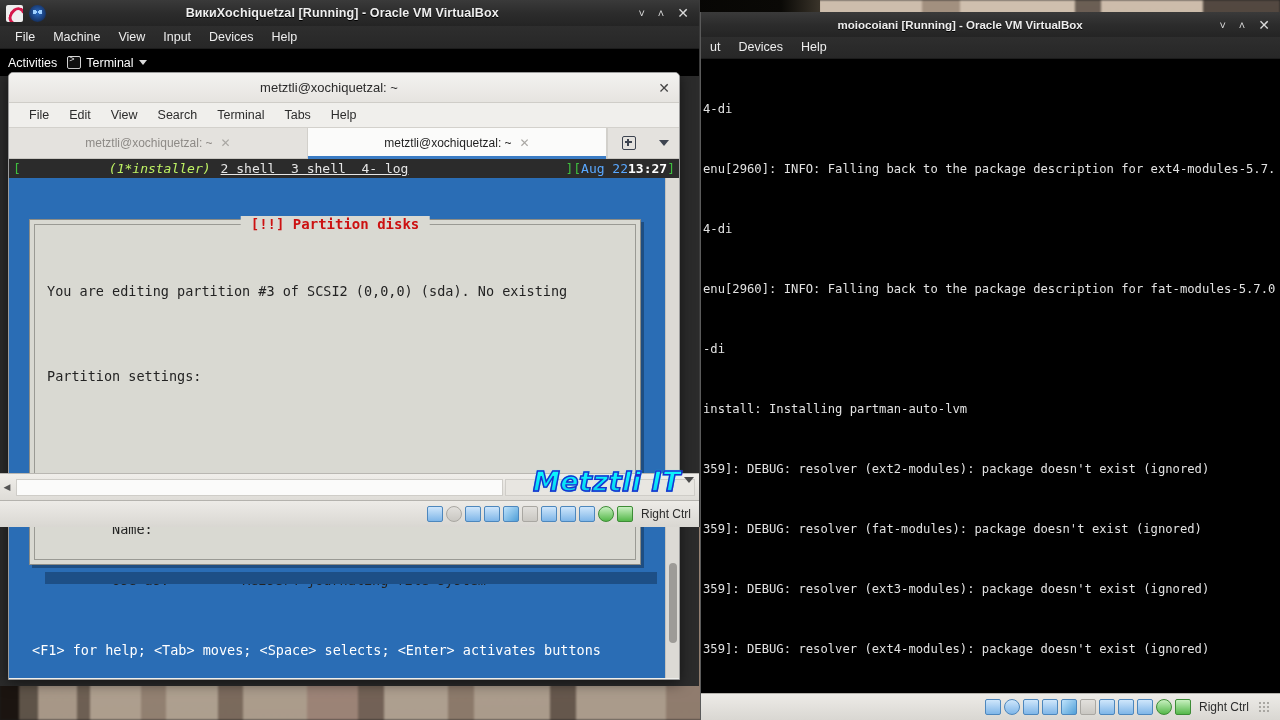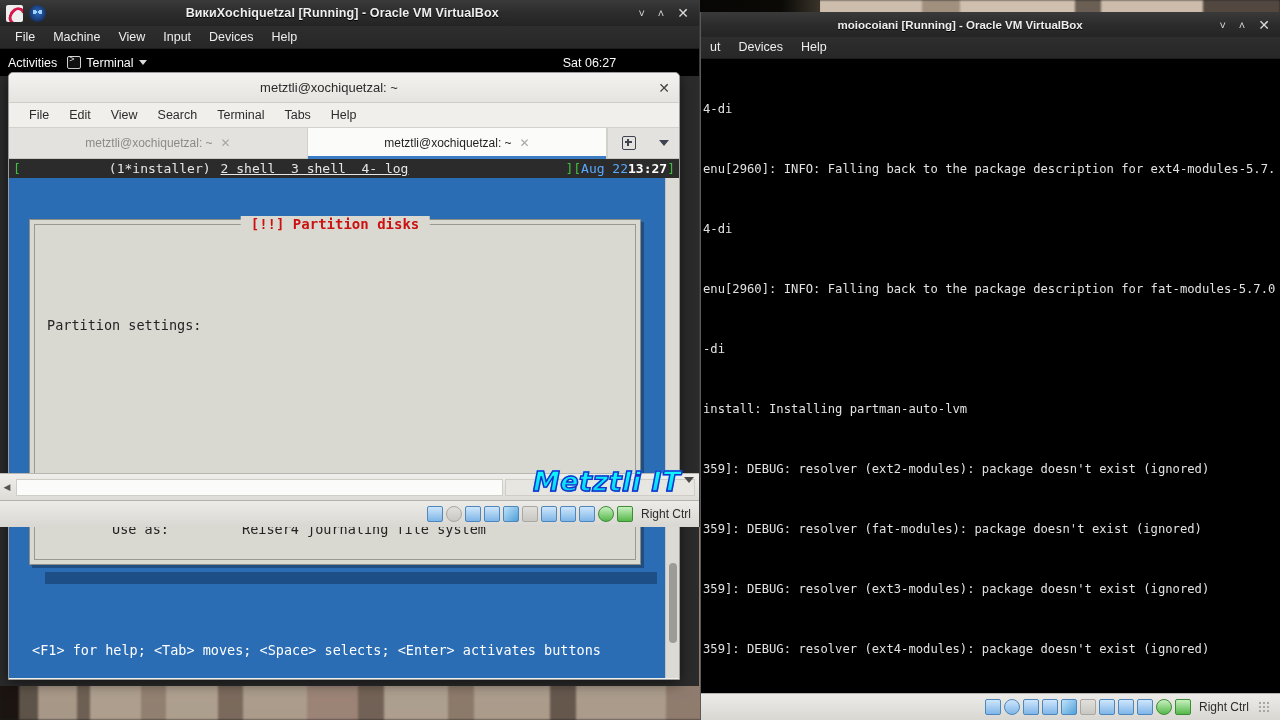--- a/index.html
+++ b/index.html
@@ -160,21 +160,21 @@
     background: #1f64b5;
     font-family: "DejaVu Sans Mono", "Liberation Mono", monospace;
   }
   .tmux-status {
     height: 19px; background: #2b2b2b; color: #ccc;
     font-family: "DejaVu Sans Mono","Liberation Mono",monospace;
     font-size: 13px; display: flex; align-items: center;
     white-space: pre; letter-spacing: 0;
   }
   .tmux-status .brk { color: #3fbf3f; }
-  .tmux-status .win-active { color: #e5e5e5; }
+  .tmux-status .win-active { color: #bef264; font-style: italic; }
   .tmux-status .win { color: #e6e6e6; text-decoration: underline; }
   .tmux-status .date { color: #59a8ff; }
   .tmux-status .time { color: #ffffff; font-weight: bold; }
   .tmux-left { padding-left: 4px; }
   .tmux-right { margin-left: auto; padding-right: 4px; }
 
   .di-screen {
     position: absolute; left: 0; top: 19px; right: 14px; bottom: 0;
     background: #2a6db5;
     font-family: "DejaVu Sans Mono","Liberation Mono",monospace;
@@ -341,23 +341,20 @@
       <span class="mi">Help</span>
     </div>
 
     <div class="gnome-bar">
       <span class="activities">Activities</span>
       <span class="gnome-term">
         <span class="term-ico"></span>
         <span>Terminal</span>
         <span class="caret-dn"></span>
       </span>
-      <span class="gnome-clock">
-        <span class="gnome-clock-inner">Sat 06:27</span>
-      </span>
     </div>
 
     <div class="guest-desktop">
 
       <div class="term-win">
 
         <div class="term-title">
           <div class="term-title-text">metztli@xochiquetzal: ~</div>
           <div class="term-close">✕</div>
         </div>
@@ -398,20 +395,21 @@
             <span class="tmux-right"><span class="brk">]</span><span class="brk">[</span><span class="date">Aug 22</span><span class="time">13:27</span><span class="brk">]</span></span>
           </div>
 
           <div class="di-screen">
 
             <div class="di-dialog">
               <div class="di-dialog-inner">
                 <div class="di-legend">[!!] Partition disks</div>
 
                 <div class="di-text">
+                  <div class="di-row">You are editing partition #3 of SCSI2 (0,0,0) (sda). No existing</div>
                   <div class="di-row"></div>
                   <div class="di-row">Partition settings:</div>
                   <div class="di-row">&nbsp;</div>
                   <div class="di-row">&nbsp;</div>
                   <div class="di-row">        Name:</div>
                   <div class="di-row">        Use as:         Reiser4 journaling file system</div>
                   <div class="di-row">&nbsp;</div>
                   
                   
                   

